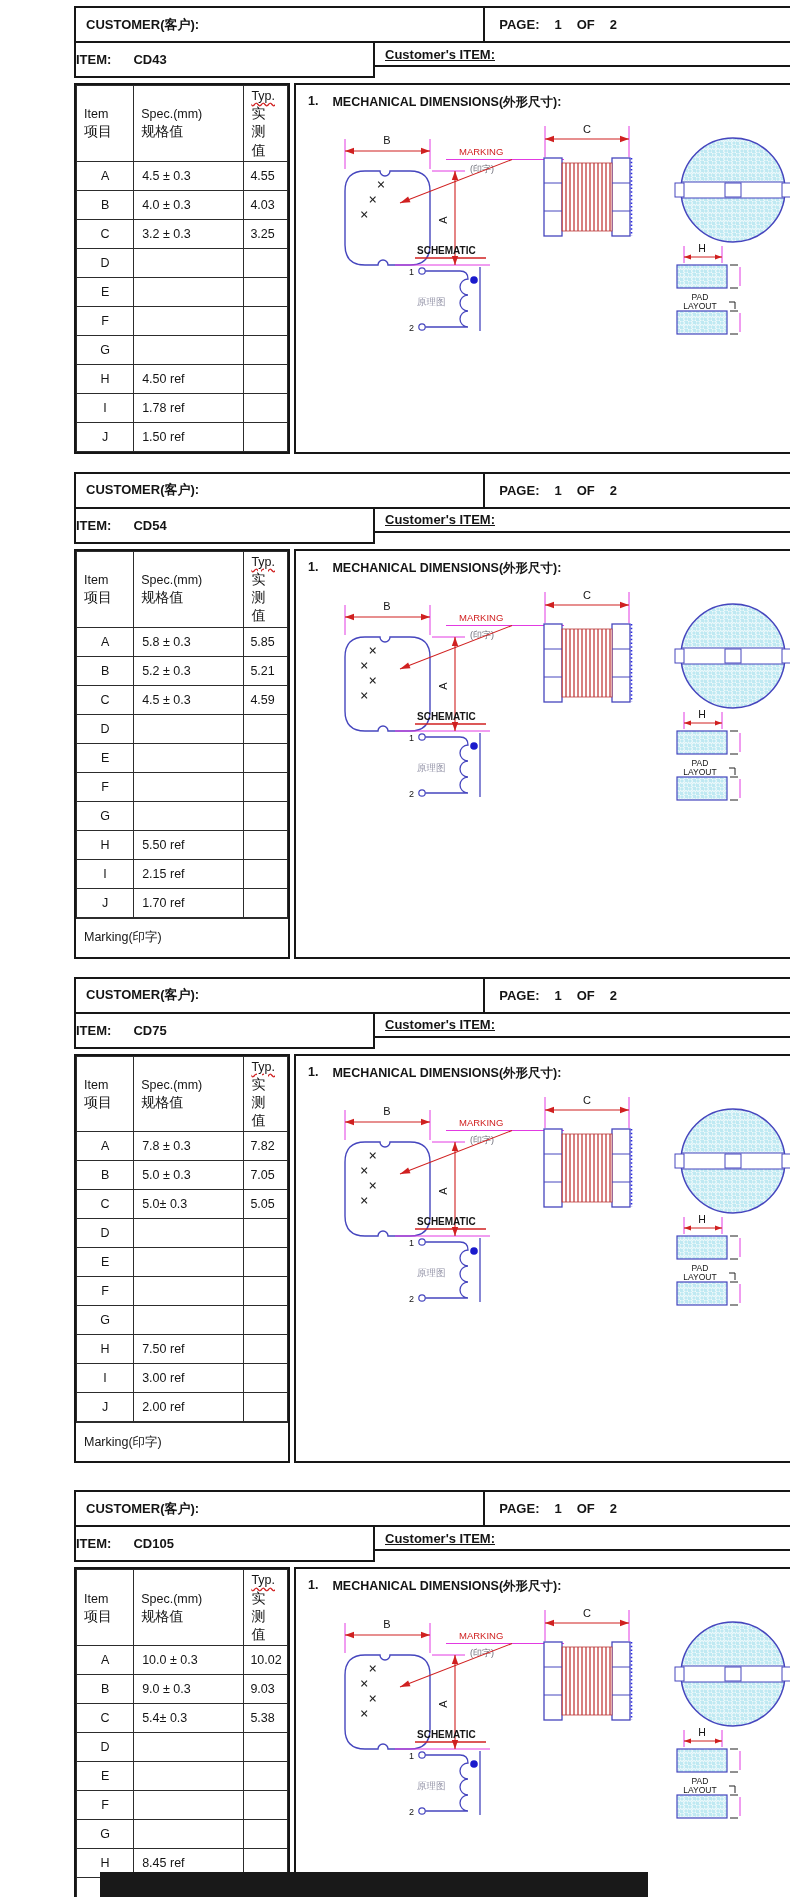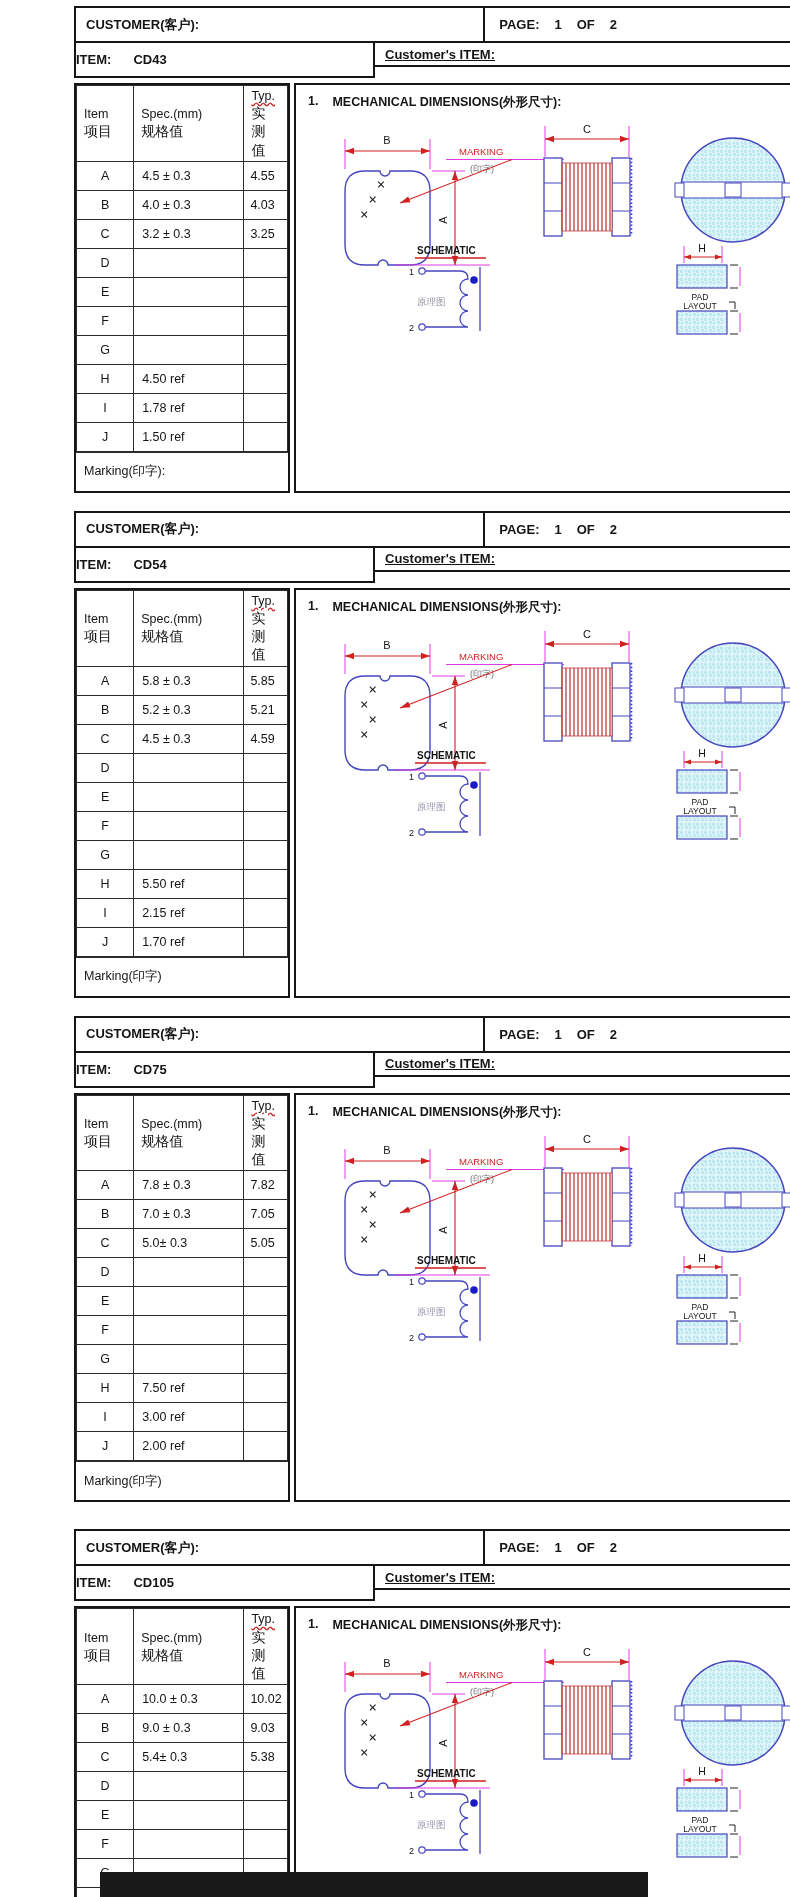--- a/index.html
+++ b/index.html
@@ -155,23 +155,20 @@
     <td class="c-typ"></td>
   </tr>
 
   <tr>
     <td class="c-item">J</td>
     <td class="c-spec">1.50 ref</td>
     <td class="c-typ"></td>
   </tr>
 </tbody>
       </table>
-      <div class="marking-row">
-        <span>Marking(印字):</span>
-      </div>
     </div>
     <div class="mech-panel">
       <div class="mech-heading">
         <span>1.</span>
         <span>MECHANICAL DIMENSIONS(外形尺寸):</span>
       </div>
       <div class="mech-draw">
         <svg class="mech" width="496" height="300" viewBox="0 0 496 300">
 
           <g>
@@ -509,21 +506,21 @@
         </thead>
         <tbody>
   <tr>
     <td class="c-item">A</td>
     <td class="c-spec">7.8 ± 0.3</td>
     <td class="c-typ">7.82</td>
   </tr>
 
   <tr>
     <td class="c-item">B</td>
-    <td class="c-spec">7.0 ± 0.3</td>
+    <td class="c-spec">5.0 ± 0.3</td>
     <td class="c-typ">7.05</td>
   </tr>
 
   <tr>
     <td class="c-item">C</td>
     <td class="c-spec">5.0± 0.3</td>
     <td class="c-typ">5.05</td>
   </tr>
 
   <tr>

